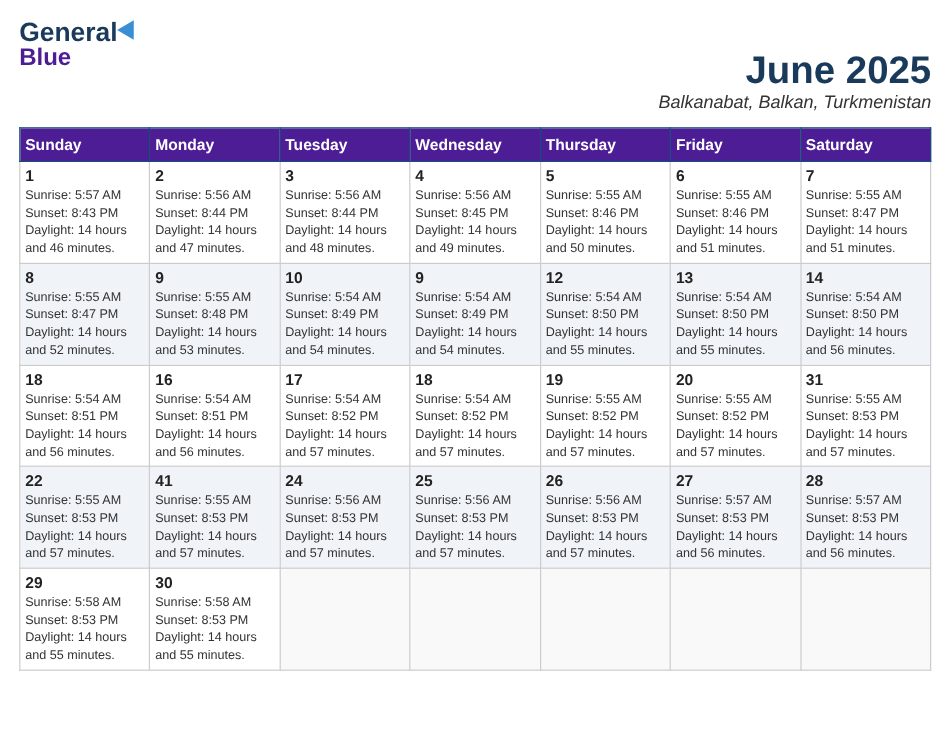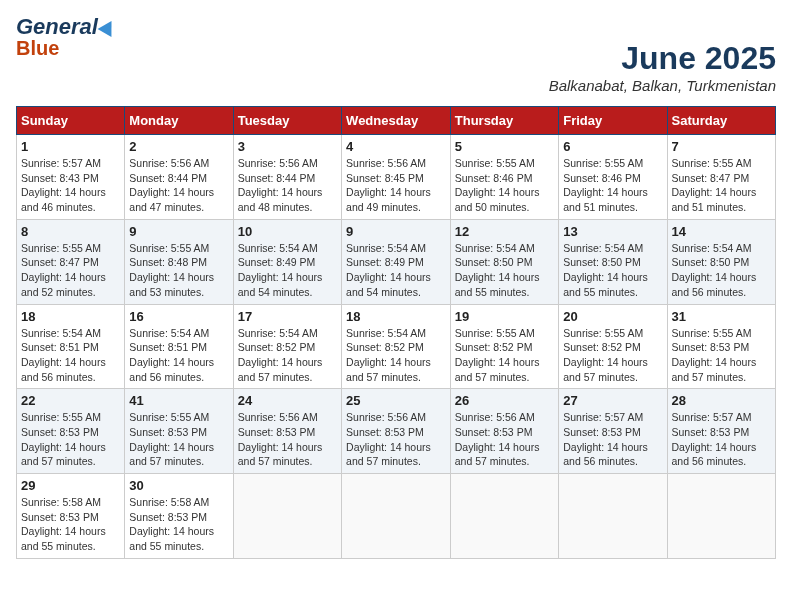--- a/index.html
+++ b/index.html
@@ -52,21 +52,21 @@
       color: #333;
       font-weight: normal;
       font-style: italic;
     }
     .calendar {
       width: 100%;
       border-collapse: collapse;
       font-size: 11px;
     }
     .calendar thead tr th {
-      background: #b91c1c;
+      background: #4c1d95;
       color: #fff;
       padding: 6px 4px;
       text-align: left;
       font-size: 13px;
       font-weight: bold;
       border: 1px solid #1a4a7a;
     }
     .calendar tbody tr td {
       border: 1px solid #ccc;
       vertical-align: top;
@@ -92,25 +92,25 @@
     }
     .empty-cell {
       background: #f9f9f9 !important;
     }
   </style>
 </head>
 <body>
 
 <div class="header">
   <div class="logo">
-    <div style="display:flex;align-items:center;font-style:italic;">
+    <div style="display:flex;align-items:flex-start;">
       <span class="logo-text">General</span>
       <span class="logo-triangle"></span>
     </div>
-    <span class="logo-text" style="color:#c2410c;font-size:20px;">Blue</span>
+    <span class="logo-text" style="color:#4c1d95;font-size:20px;">Blue</span>
   </div>
   <div class="title-block">
     <h1>June 2025</h1>
     <h2>Balkanabat, Balkan, Turkmenistan</h2>
   </div>
 </div>
 
 <table class="calendar">
   <thead>
     <tr>

